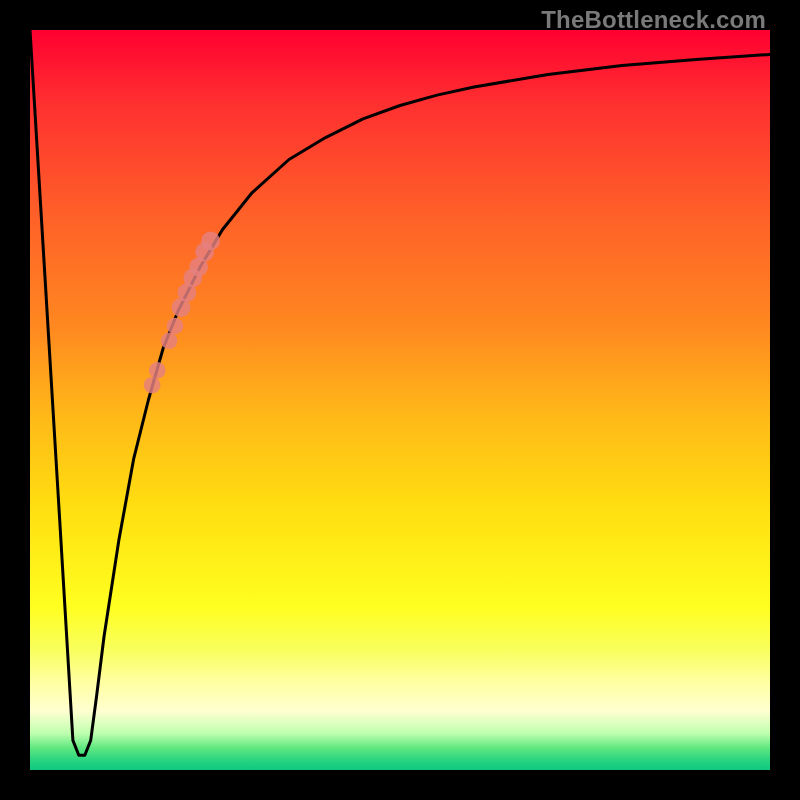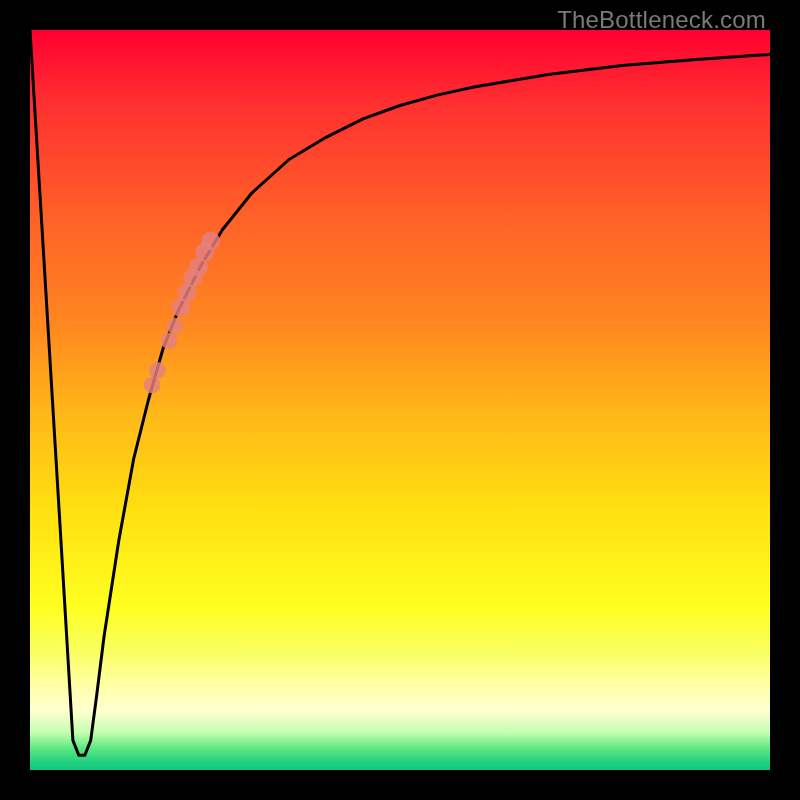--- a/index.html
+++ b/index.html
@@ -42,21 +42,21 @@
       #10c880 100%
     );
   }
   .attribution {
     position: absolute;
     top: 6px;
     right: 34px;
     color: #7a7a7a;
     font-size: 24px;
     letter-spacing: 0.2px;
-    font-weight: 400;
+    font-weight: 700;
   }
   svg.curve {
     position: absolute;
     left: 0;
     top: 0;
     width: 740px;
     height: 740px;
     overflow: visible;
   }
   .curve-path {

